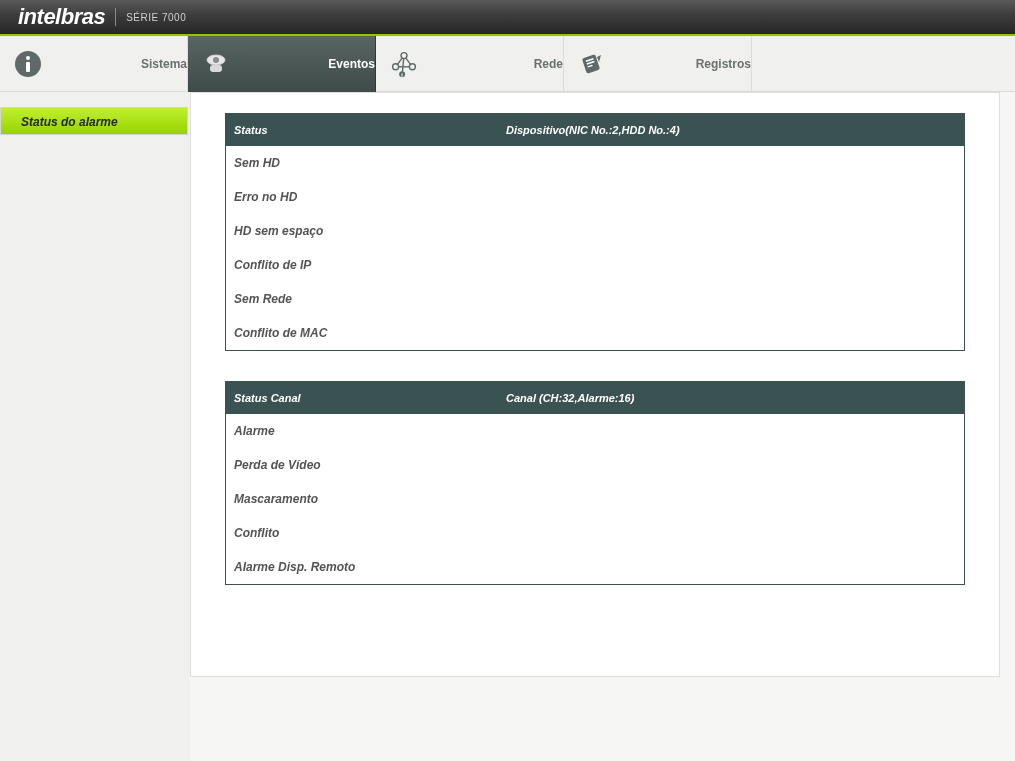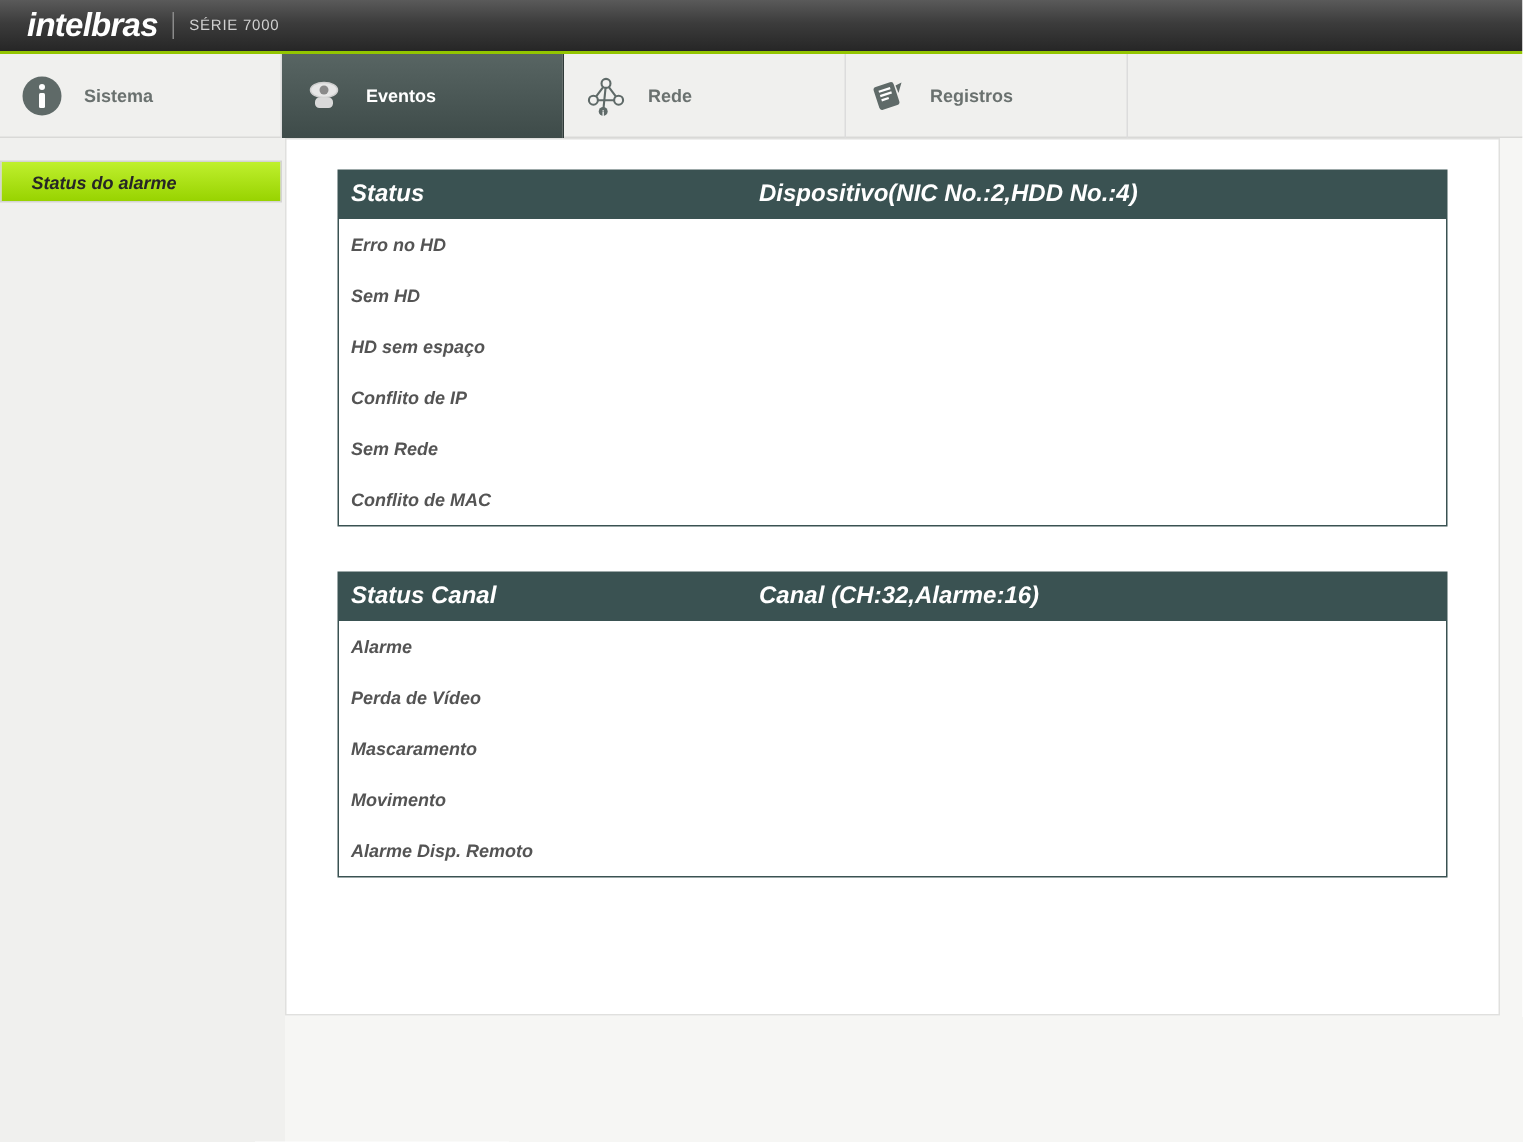--- a/index.html
+++ b/index.html
@@ -43,20 +43,21 @@
     color: #d0d0d0;
     letter-spacing: 0.5px;
   }
 
   
   .navrow {
     height: 56px;
     background: #f0f0ee;
     border-bottom: 1px solid #d9d9d7;
     display: flex;
+    text-align: right;
   }
   .navitem {
     width: 188px;
     height: 56px;
     display: flex;
     align-items: center;
     padding-left: 14px;
     color: #6a716f;
     font-weight: bold;
     font-size: 12px;
@@ -115,21 +116,21 @@
   }
 
   .panel {
     border: 1px solid #3a5252;
     margin-bottom: 30px;
   }
   .panel-head {
     background: #3a5252;
     color: #fff;
     font-weight: bold;
-    font-size: 16px;
+    font-size: 11px;
     display: flex;
     height: 32px;
     align-items: center;
   }
   .panel-head .col1 {
     width: 276px;
     padding-left: 8px;
   }
   .panel-head .col2 {
     flex: 1;
@@ -220,39 +221,39 @@
   </div>
   <div class="content-wrap">
     <div class="content">
 
       <div class="panel">
         <div class="panel-head">
           <div class="col1">Status</div>
           <div class="col2">Dispositivo(NIC No.:2,HDD No.:4)</div>
         </div>
         <div class="panel-body">
+          <div class="row">Sem HD</div>
           <div class="row">Erro no HD</div>
-          <div class="row">Sem HD</div>
           <div class="row">HD sem espaço</div>
           <div class="row">Conflito de IP</div>
           <div class="row">Sem Rede</div>
           <div class="row">Conflito de MAC</div>
         </div>
       </div>
 
       <div class="panel">
         <div class="panel-head">
           <div class="col1">Status Canal</div>
           <div class="col2">Canal (CH:32,Alarme:16)</div>
         </div>
         <div class="panel-body">
           <div class="row">Alarme</div>
           <div class="row">Perda de Vídeo</div>
           <div class="row">Mascaramento</div>
-          <div class="row">Movimento</div>
+          <div class="row">Conflito</div>
           <div class="row">Alarme Disp. Remoto</div>
         </div>
       </div>
 
     </div>
   </div>
 </div>
 
 <div class="bottombar"></div>
 

